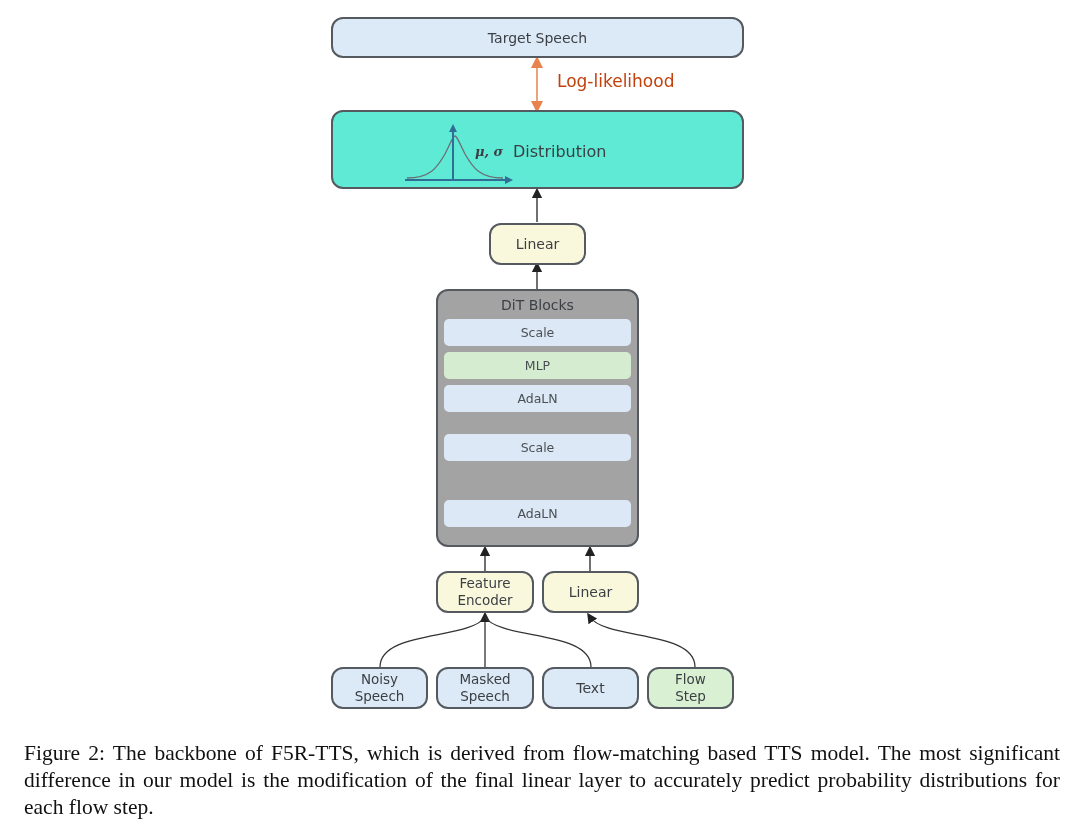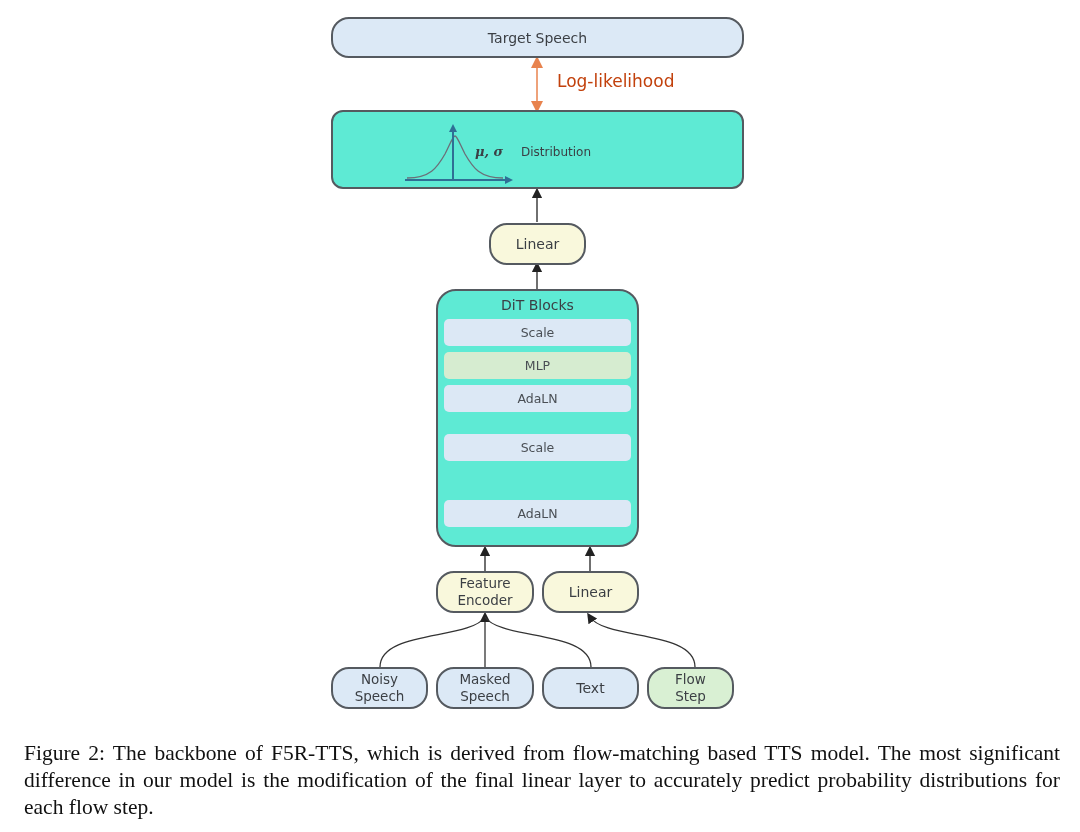--- a/index.html
+++ b/index.html
@@ -1,22 +1,22 @@
 <!DOCTYPE html>
 <html><head>
 <meta charset="utf-8">
 <style>
   html, body { margin:0; padding:0; background:#ffffff; }
   body { width:1080px; height:832px; position:relative; overflow:hidden; font-family:"DejaVu Sans", sans-serif; }
-  .box { position:absolute; box-sizing:border-box; border:2px solid #555a60; border-radius:18px; display:flex; align-items:center; justify-content:center; text-align:center; color:#3b3f44; font-size:14px; line-height:18px; }
+  .box { position:absolute; box-sizing:border-box; border:2px solid #555a60; border-radius:12px; display:flex; align-items:center; justify-content:center; text-align:center; color:#3b3f44; font-size:14px; line-height:18px; }
   .blue { background:#dce9f6; }
   .lav { background:#5eead4; border-radius:12px; }
   .yellow { background:#f9f8dc; }
   .green { background:#d9f0d3; }
-  .dit { position:absolute; left:436px; top:289px; width:203px; height:258px; box-sizing:border-box; border:2px solid #555a60; border-radius:20px; background:#5eead4; }
+  .dit { position:absolute; left:436px; top:289px; width:203px; height:258px; box-sizing:border-box; border:2px solid #555a60; border-radius:12px; background:#a3a3a3; }
   .dit-title { position:absolute; left:0; right:0; top:6px; text-align:center; font-size:14px; color:#3b3f44; }
   .layer { position:absolute; left:6px; right:6px; height:27px; border-radius:5px; display:flex; align-items:center; justify-content:center; font-size:12.5px; color:#4a4f55; }
   .l-blue { background:#dce8f5; }
   .l-green { background:#d6ecd0; }
   .l-red { background:#f8ded4; }
   .caption { position:absolute; left:24px; top:740px; width:1036px; font-family:"Liberation Serif", serif; font-size:21.5px; line-height:27px; color:#111; text-align:justify; text-align-last:left; }
   svg.wires { position:absolute; left:0; top:0; width:1080px; height:832px; pointer-events:none; }
   .ll-label { position:absolute; left:557px; top:71px; font-size:17px; color:#c2410c; }
 </style>
 </head>
@@ -57,21 +57,21 @@
 
 <div class="box lav" style="left:331px;top:110px;width:413px;height:79px;">
   <svg width="110" height="62" viewBox="0 0 110 62" style="position:absolute;left:72px;top:12px;">
     <path d="M2,54 C25,54 32,44 40,30 C46,18 48,12 50,12 C52,12 54,18 60,30 C68,44 75,54 98,54" fill="none" stroke="#6b6f78" stroke-width="1.3"></path>
     <line x1="0" y1="56" x2="100" y2="56" stroke="#2f6f95" stroke-width="2"></line>
     <path d="M100,52 L108,56 L100,60 z" fill="#2f6f95"></path>
     <line x1="48" y1="56" x2="48" y2="6" stroke="#2f6f95" stroke-width="2"></line>
     <path d="M44,8 L48,0 L52,8 z" fill="#2f6f95"></path>
   </svg>
   <span style="position:absolute;left:142px;top:31px;font-family:'DejaVu Serif',serif;font-style:italic;font-weight:bold;font-size:13px;">μ, σ</span>
-  <span style="position:absolute;left:188px;top:31px;font-size:12px;">Distribution</span>
+  <span style="position:absolute;left:180px;top:31px;font-size:16px;">Distribution</span>
 </div>
 
 <div class="box yellow" style="left:489px;top:223px;width:97px;height:42px;">
   <span>Linear</span>
 </div>
 
 <div class="dit">
   <div class="dit-title">DiT Blocks</div>
   <div class="layer l-blue" style="top:28px;">Scale</div>
   <div class="layer l-green" style="top:61px;">MLP</div>

